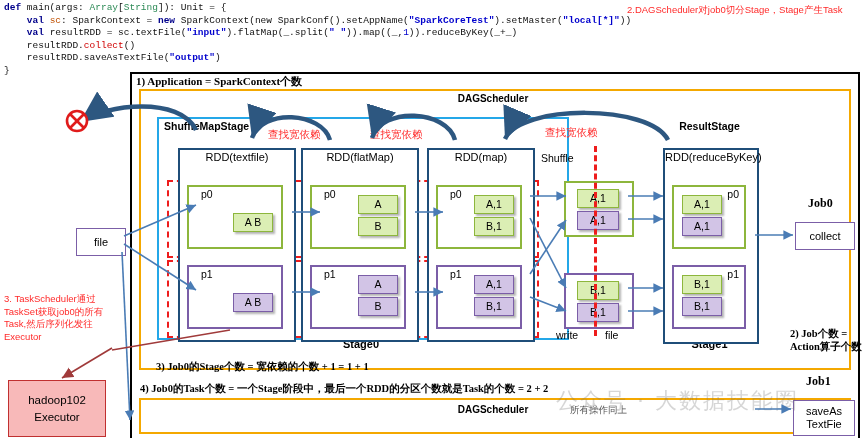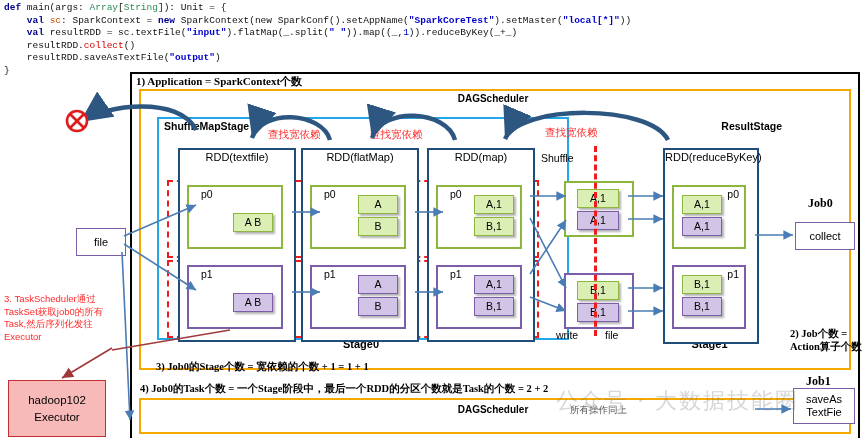--- a/index.html
+++ b/index.html
@@ -31,21 +31,21 @@
   #dag1-label{left:139px;top:93px;width:708px;text-align:center;font-size:10px;font-weight:bold;color:#000;}
   #dag2{left:139px;top:398px;width:708px;height:32px;border:2.2px solid #f4a800;}
   #dag2-label{left:139px;top:404px;width:708px;text-align:center;font-size:10px;font-weight:bold;color:#000;}
   #allops{left:570px;top:404px;font-size:9.5px;color:#555;}
 
   
   #smstage{left:157px;top:117px;width:408px;height:219px;border:2.2px solid #24a7e8;}
   #smstage-label{left:164px;top:120px;font-size:10.5px;font-weight:bold;color:#000;}
   #stage0-label{left:157px;top:338px;width:408px;text-align:center;font-size:11px;font-weight:bold;}
   #stage1-label{left:637px;top:338px;width:145px;text-align:center;font-size:11px;font-weight:bold;}
-  #rsstage-label{left:637px;top:120px;width:145px;text-align:right;font-size:10.5px;font-weight:bold;}
+  #rsstage-label{left:637px;top:120px;width:145px;text-align:center;font-size:10.5px;font-weight:bold;}
 
   
   .rddbox{border:2px solid #1f4e79;background:#fff;}
   .rddtitle{text-align:center;font-size:11px;color:#000;padding-top:1px;}
 
   
   .dashred{border:2px dashed #ee1c1c;}
 
   
   .pbox{position:absolute;background:#fff;}
@@ -93,20 +93,21 @@
   svg.ov{position:absolute;left:0;top:0;width:865px;height:438px;pointer-events:none;}
   .jobhdr{position:absolute;font-family:"Liberation Serif","DejaVu Serif",serif;
           font-weight:bold;font-size:12px;color:#000;}
 </style>
 </head>
 <body>
 
 <div id="code" class="abs"><span class="ln"><span class="kw">def </span><span>main(args: </span><span class="typ">Array</span><span>[</span><span class="typ">String</span><span>]): Unit = {</span></span><span class="ln"><span>    </span><span class="kw">val </span><span class="sc">sc</span><span>: SparkContext = </span><span class="kw">new </span><span>SparkContext(new SparkConf().setAppName(</span><span class="str">"SparkCoreTest"</span><span>).setMaster(</span><span class="str">"local[*]"</span><span>))</span></span><span class="ln"><span>    </span><span class="kw">val </span><span>resultRDD = sc.textFile(</span><span class="str">"input"</span><span>).flatMap(_.split(</span><span class="str">" "</span><span>)).map((_,</span><span class="num">1</span><span>)).reduceByKey(_+_)</span></span><span class="ln"><span>    resultRDD.</span><span class="red">collect</span><span>()</span></span><span class="ln"><span>    resultRDD.saveAsTextFile(</span><span class="str">"output"</span><span>)</span></span><span class="ln"><span>}</span></span></div>
 
 <div id="notes-tr" class="abs">
+  <div>2.DAGScheduler对job0切分Stage，Stage产生Task</div>
 </div>
 
 <div id="appframe" class="abs"></div>
 <div id="app-label" class="abs">1)  Application = SparkContext个数</div>
 
 <div id="dag1" class="abs"></div>
 <div id="dag1-label" class="abs">DAGScheduler</div>
 <div id="dag2" class="abs"></div>
 <div id="dag2-label" class="abs">DAGScheduler</div>
 <div id="allops" class="abs">所有操作同上</div>
@@ -192,21 +193,21 @@
 <div class="vbox" style="left:76px;top:228px;width:48px;height:26px;">
   <span>file</span>
 </div>
 
 <div class="jobhdr" style="left:808px;top:196px;">Job0</div>
 <div class="vbox" style="left:795px;top:222px;width:58px;height:26px;">
   <span>collect</span>
 </div>
 
 <div class="jobhdr" style="left:806px;top:374px;">Job1</div>
-<div class="vbox" style="left:793px;top:388px;width:60px;height:34px;">
+<div class="vbox" style="left:793px;top:400px;width:60px;height:34px;">
   <span>saveAs</span>
   <span>TextFie</span>
 </div>
 
 <div class="serifnote" style="left:790px;top:295px;width:72px;line-height:13px;margin-top:32px;">2)  Job个数 = Action算子个数</div>
 
 <div class="serifnote" style="left:156px;top:360px;">3)  Job0的Stage个数 = 宽依赖的个数 + 1 = 1 + 1</div>
 <div class="serifnote" style="left:140px;top:382px;">4)  Job0的Task个数 = 一个Stage阶段中，最后一个RDD的分区个数就是Task的个数 = 2 + 2</div>
 
 <div id="note3" class="abs">3. TaskScheduler通过TaskSet获取job0的所有Task,然后序列化发往Executor</div>

